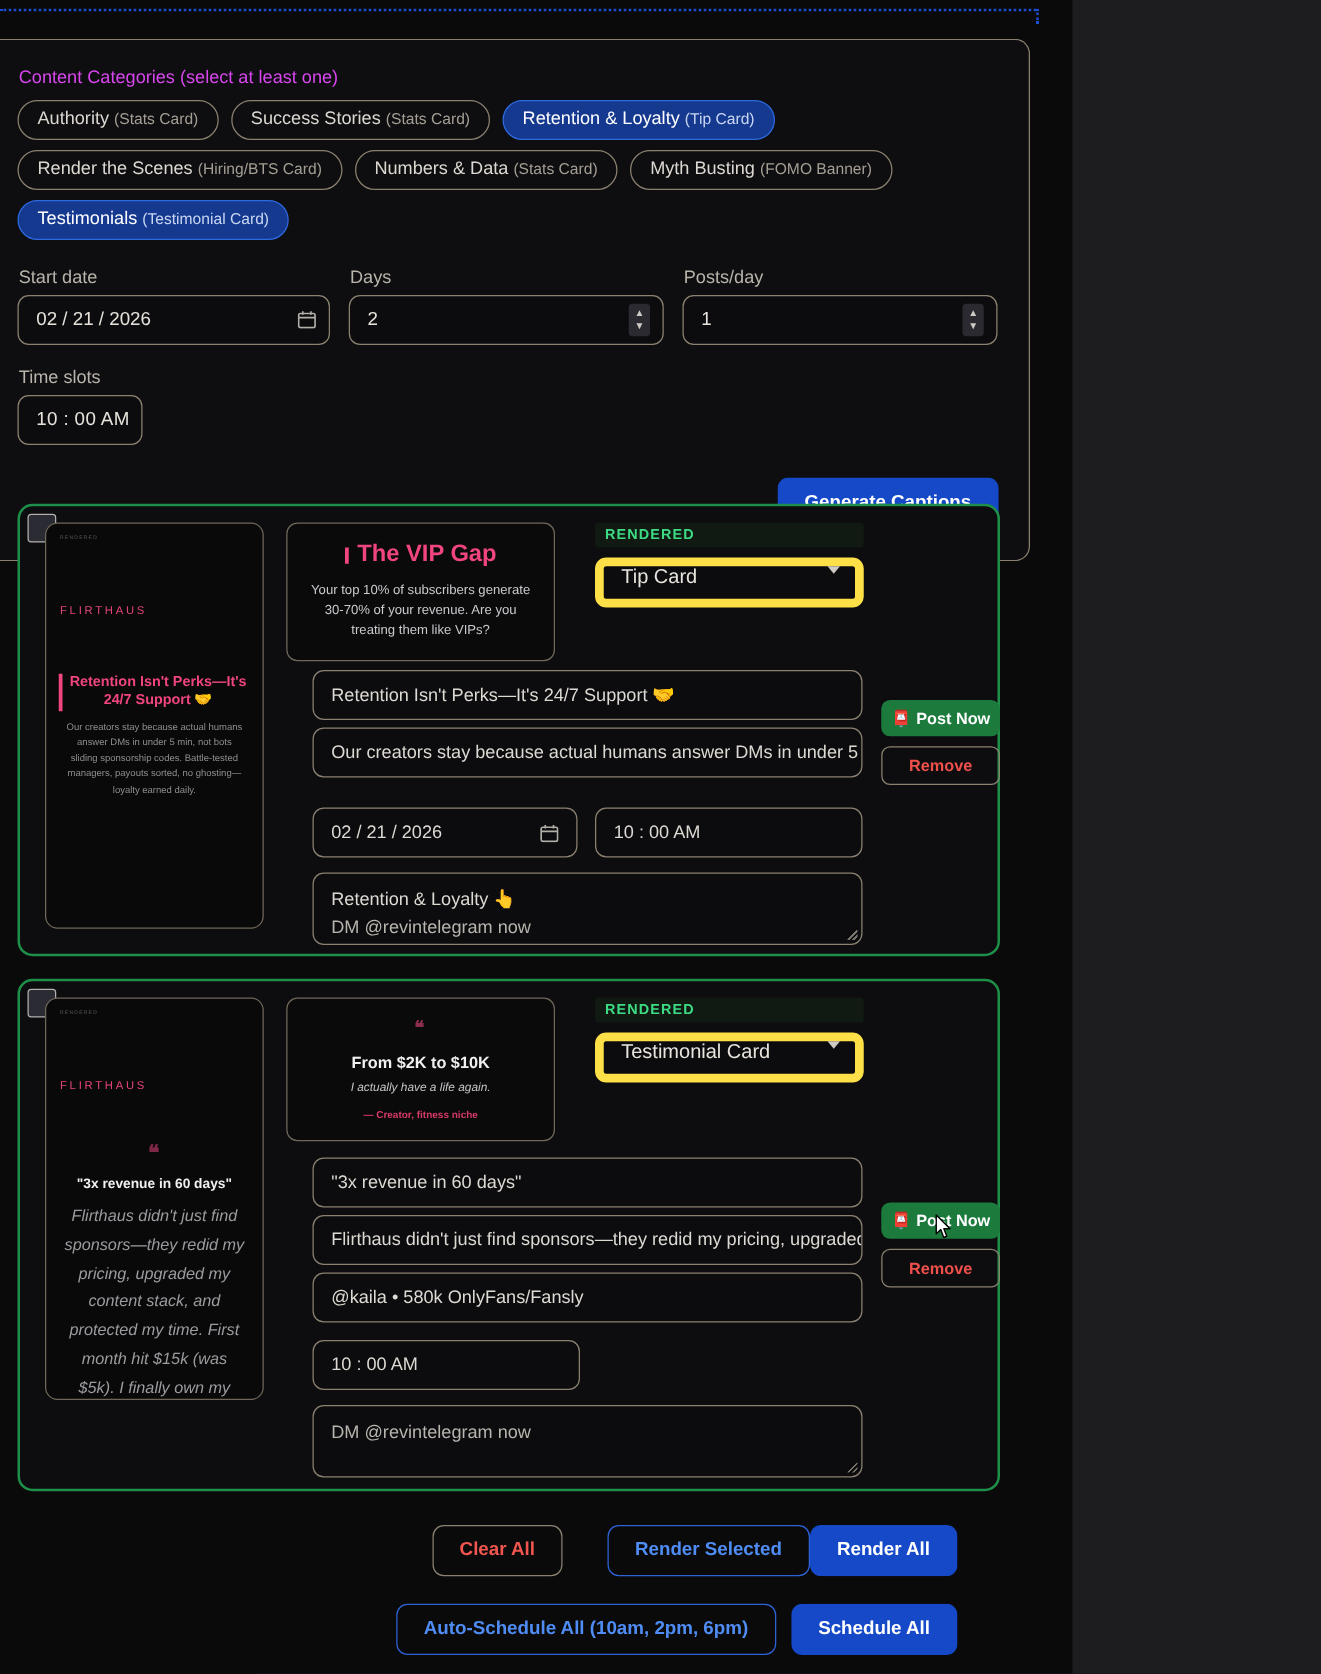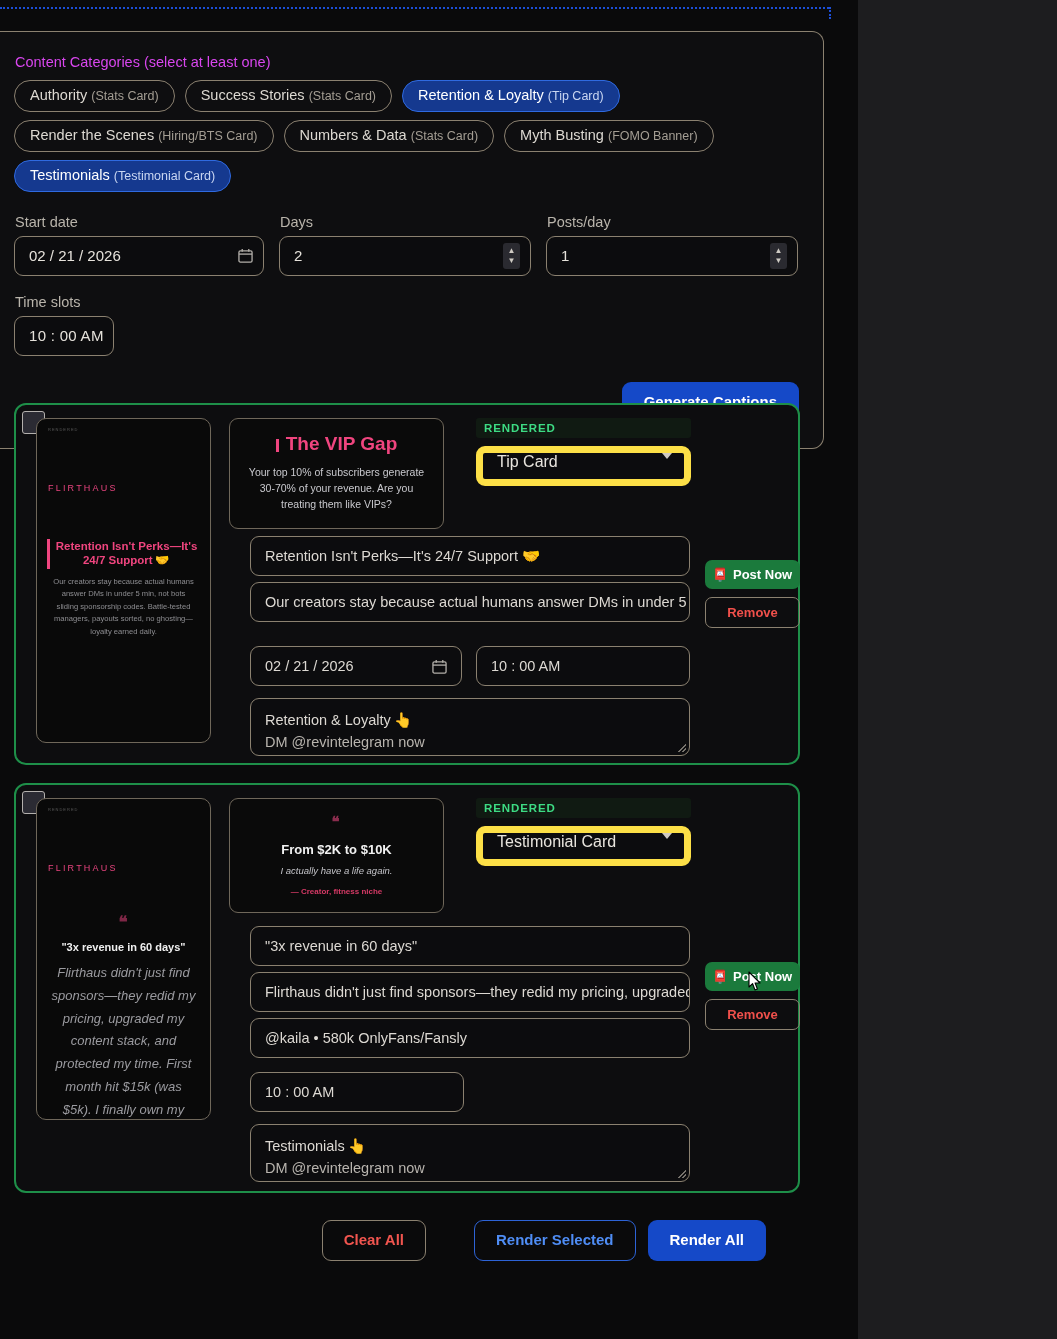--- a/index.html
+++ b/index.html
@@ -228,21 +228,21 @@
   }
   .btn-remove {
     margin-top: 8px; border: 1px solid #8b8170; border-radius: 7px;
     color: #f0504b; font-weight: bold; font-size: 13px; padding: 7px 0;
     text-align: center; cursor: pointer;
   }
 
   
   .bottom1 {
     position: absolute; left: 0; top: 1220px; width: 824px;
-    display: flex; justify-content: flex-end; gap: 12px; padding-right: 58px;
+    display: flex; justify-content: flex-end; padding-right: 58px;
   }
   .bottom2 {
     position: absolute; left: 0; top: 1283px; width: 824px;
     display: flex; justify-content: flex-end; gap: 12px; padding-right: 58px;
   }
 
   .cursor {
     position: absolute; left: 747px; top: 971px; width: 16px; height: 22px;
     pointer-events: none;
   }
@@ -432,38 +432,41 @@
       <div class="text-input">"3x revenue in 60 days"</div>
       <div class="text-input">Flirthaus didn't just find sponsors—they redid my pricing, upgraded</div>
       <div class="text-input">@kaila • 580k OnlyFans/Fansly</div>
     </div>
 
     <div class="inputs-stack" style="top:287px;">
       <div class="dt-row">
         <div class="text-input dt-time">10 : 00  AM</div>
       </div>
       <div class="ta" style="margin-top:6px;">
-        <div>Testimonials 👆</div>
         <div class="l2">DM @revintelegram now</div>
       </div>
     </div>
 
     <div class="act-col" style="left:689px; top:177px;">
       <div class="btn-post">
         <span>📮</span>
         <span>Post Now</span>
       </div>
       <div class="btn-remove">Remove</div>
     </div>
   </div>
 
   <div class="bottom1">
     <button class="btn btn-outline-warm">Clear All</button>
     <button class="btn btn-outline-blue">Render Selected</button>
     <button class="btn btn-primary">Render All</button>
   </div>
 
+  <div class="bottom2">
+    <button class="btn btn-outline-blue">Auto-Schedule All (10am, 2pm, 6pm)</button>
+    <button class="btn btn-primary">Schedule All</button>
+  </div>
 
   <svg class="cursor" viewBox="0 0 16 22">
     <path d="M2,1 L2,16 L5.6,12.6 L8,19 L10.4,18 L8.1,12 L13,12 Z" fill="#ffffff" stroke="#000000" stroke-width="1.1" stroke-linejoin="round"></path>
   </svg>
 
 </div>
 
 </body></html>

